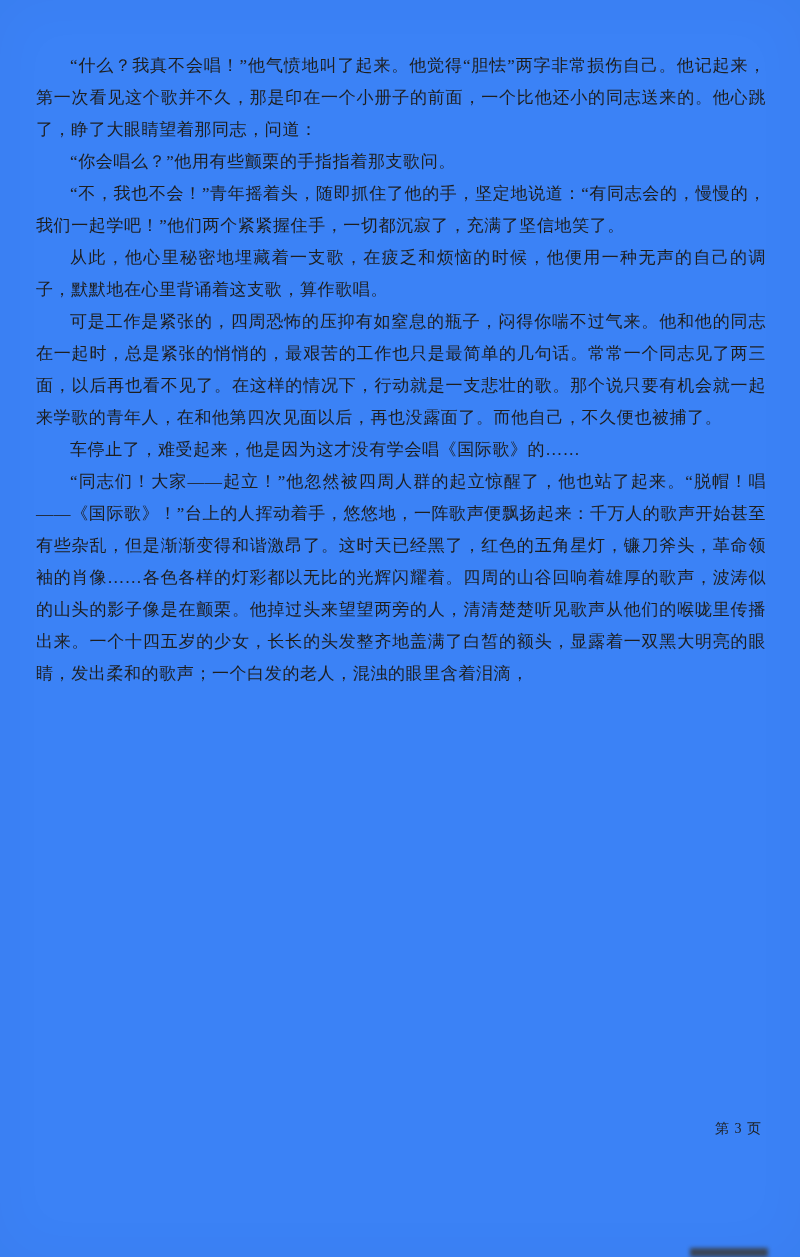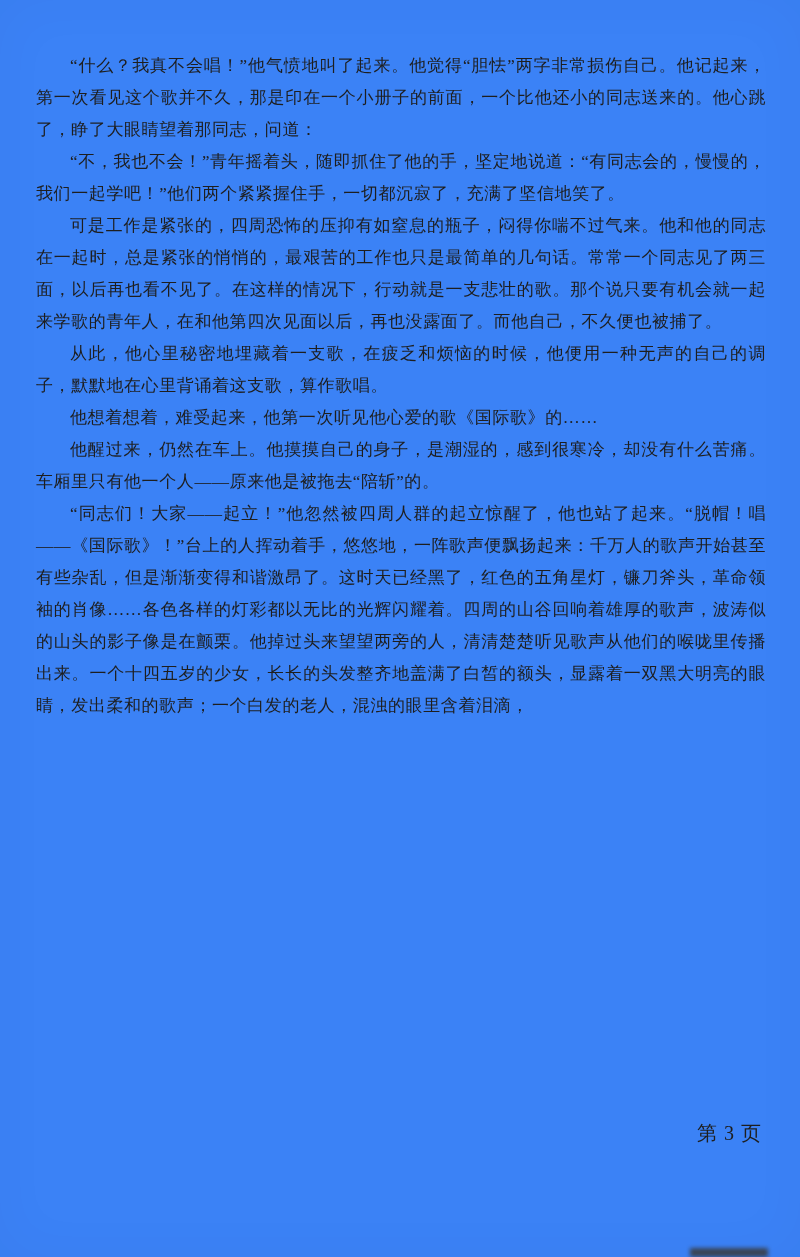--- a/index.html
+++ b/index.html
@@ -28,45 +28,45 @@
       font-size: 17px;
       line-height: 32px;
       letter-spacing: 0.6px;
       text-align: justify;
       color: #1e1e1e;
     }
     .page-number {
       position: absolute;
       top: 1120px;
       right: 38px;
-      font-size: 20px;
+      font-size: 14px;
       letter-spacing: 1px;
       color: #1e1e1e;
     }
     .scan-artifact {
       position: absolute;
       bottom: 0;
       right: 32px;
       width: 78px;
       height: 9px;
       background: #3a3a3a;
       filter: blur(2px);
       opacity: 0.85;
     }
   </style>
 </head>
 <body>
 
 <div class="page">
   <div class="content">
     <p>“什么？我真不会唱！”他气愤地叫了起来。他觉得“胆怯”两字非常损伤自己。他记起来，第一次看见这个歌并不久，那是印在一个小册子的前面，一个比他还小的同志送来的。他心跳了，睁了大眼睛望着那同志，问道：</p>
+    <p>“你会唱么？”他用有些颤栗的手指指着那支歌问。</p>
     <p>“不，我也不会！”青年摇着头，随即抓住了他的手，坚定地说道：“有同志会的，慢慢的，我们一起学吧！”他们两个紧紧握住手，一切都沉寂了，充满了坚信地笑了。</p>
+    <p>从此，他心里秘密地埋藏着一支歌，在疲乏和烦恼的时候，他便用一种无声的自己的调子，默默地在心里背诵着这支歌，算作歌唱。</p>
     <p>可是工作是紧张的，四周恐怖的压抑有如窒息的瓶子，闷得你喘不过气来。他和他的同志在一起时，总是紧张的悄悄的，最艰苦的工作也只是最简单的几句话。常常一个同志见了两三面，以后再也看不见了。在这样的情况下，行动就是一支悲壮的歌。那个说只要有机会就一起来学歌的青年人，在和他第四次见面以后，再也没露面了。而他自己，不久便也被捕了。</p>
-    <p>从此，他心里秘密地埋藏着一支歌，在疲乏和烦恼的时候，他便用一种无声的自己的调子，默默地在心里背诵着这支歌，算作歌唱。</p>
-    <p>他想着想着，难受起来，他第一次听见他心爱的歌《国际歌》的……</p>
-    <p>他醒过来，仍然在车上。他摸摸自己的身子，是潮湿的，感到很寒冷，却没有什么苦痛。车厢里只有他一个人——原来他是被拖去“陪斩”的。</p>
+    <p>车停止了，难受起来，他是因为这才没有学会唱《国际歌》的……</p>
     <p>“同志们！大家——起立！”他忽然被四周人群的起立惊醒了，他也站了起来。“脱帽！唱——《国际歌》！”台上的人挥动着手，悠悠地，一阵歌声便飘扬起来：千万人的歌声开始甚至有些杂乱，但是渐渐变得和谐激昂了。这时天已经黑了，红色的五角星灯，镰刀斧头，革命领袖的肖像……各色各样的灯彩都以无比的光辉闪耀着。四周的山谷回响着雄厚的歌声，波涛似的山头的影子像是在颤栗。他掉过头来望望两旁的人，清清楚楚听见歌声从他们的喉咙里传播出来。一个十四五岁的少女，长长的头发整齐地盖满了白皙的额头，显露着一双黑大明亮的眼睛，发出柔和的歌声；一个白发的老人，混浊的眼里含着泪滴，</p>
   </div>
 
   <div class="page-number">第 3 页</div>
 
   <div class="scan-artifact"></div>
 </div>
 
 </body></html>

